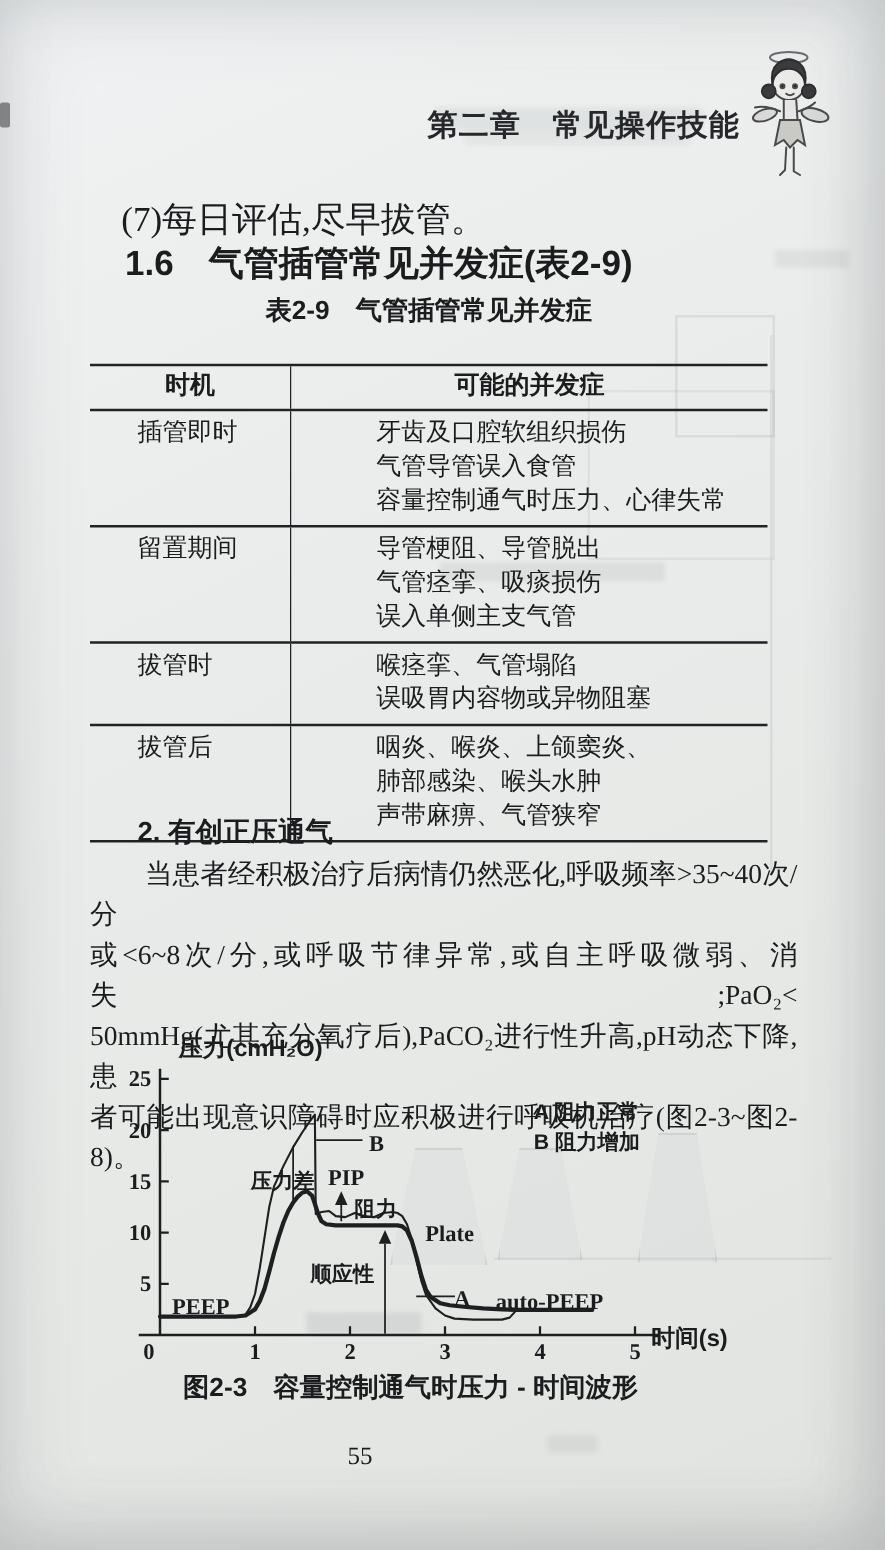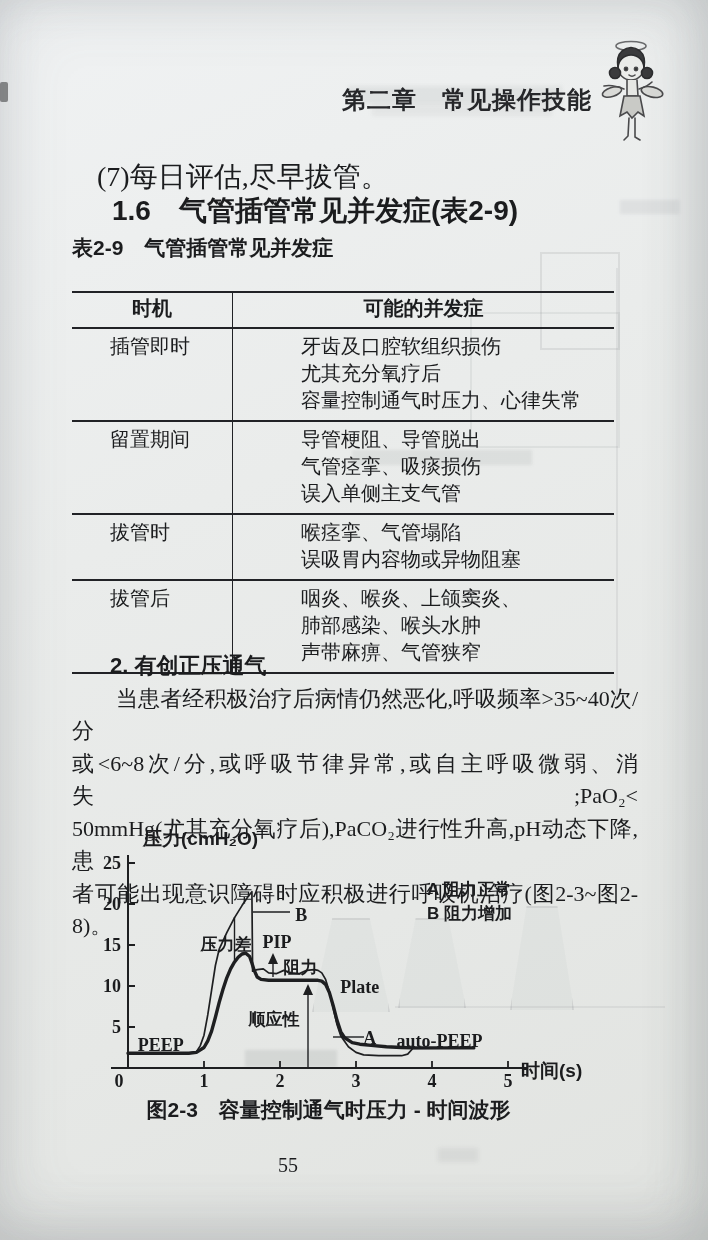--- a/index.html
+++ b/index.html
@@ -31,24 +31,24 @@
   .a-botsmudge2{left:438px;top:1148px;width:40px;height:14px;background:rgba(100,105,110,.09);filter:blur(2px);}
 
   
   .chapter{position:absolute;top:84px;right:116px;font-family:"Liberation Sans",sans-serif;
     font-weight:bold;font-size:24px;letter-spacing:1px;color:#26272a;}
   .fairy{position:absolute;left:596px;top:34px;}
 
   
   .intro{position:absolute;left:72px;top:160px;font-size:28px;line-height:34px;}
   .intro .l1{margin-left:25px;}
-  .intro .l2{margin-left:40px;font-family:"Liberation Sans",sans-serif;font-weight:600;}
-
-  
-  .tbl-title{position:absolute;left:72px;top:234px;width:542px;
+  .intro .l2{margin-left:28px;font-family:"Liberation Sans",sans-serif;font-weight:600;}
+
+  
+  .tbl-title{position:absolute;left:72px;top:234px;width:542px;text-align:center;
     font-family:"Liberation Sans",sans-serif;font-weight:bold;font-size:21px;}
   .tbl{position:absolute;left:72px;top:270px;width:542px;border-top:2px solid #212226;border-bottom:2px solid #212226;
     font-family:Liberation Mono, monospace;font-size:20px;margin-top:21px;}
   .trow{display:flex;border-bottom:2px solid #212226;}
   .trow:last-child{border-bottom:none;}
   .tc-l{width:160px;box-sizing:border-box;padding:5px 0 5px 38px;line-height:27px;}
   .tc-r{flex:1;border-left:1.5px solid #212226;box-sizing:border-box;padding:5px 0 5px 68px;line-height:27px;}
   .t-head .tc-l{text-align:center;padding:0;font-weight:bold;line-height:34px;}
   .t-head .tc-r{text-align:center;padding:0;font-weight:bold;line-height:34px;}
 
@@ -122,21 +122,21 @@
   <div class="tbl-title">表2-9　气管插管常见并发症</div>
   <div class="tbl">
     <div class="trow t-head">
       <div class="tc-l">时机</div>
       <div class="tc-r">可能的并发症</div>
     </div>
     <div class="trow">
       <div class="tc-l">插管即时</div>
       <div class="tc-r">
         <div>牙齿及口腔软组织损伤</div>
-        <div>尤其充分氧疗后</div>
+        <div>气管导管误入食管</div>
         <div>容量控制通气时压力、心律失常</div>
       </div>
     </div>
     <div class="trow">
       <div class="tc-l">留置期间</div>
       <div class="tc-r">
         <div>导管梗阻、导管脱出</div>
         <div>气管痉挛、吸痰损伤</div>
         <div>误入单侧主支气管</div>
       </div>

